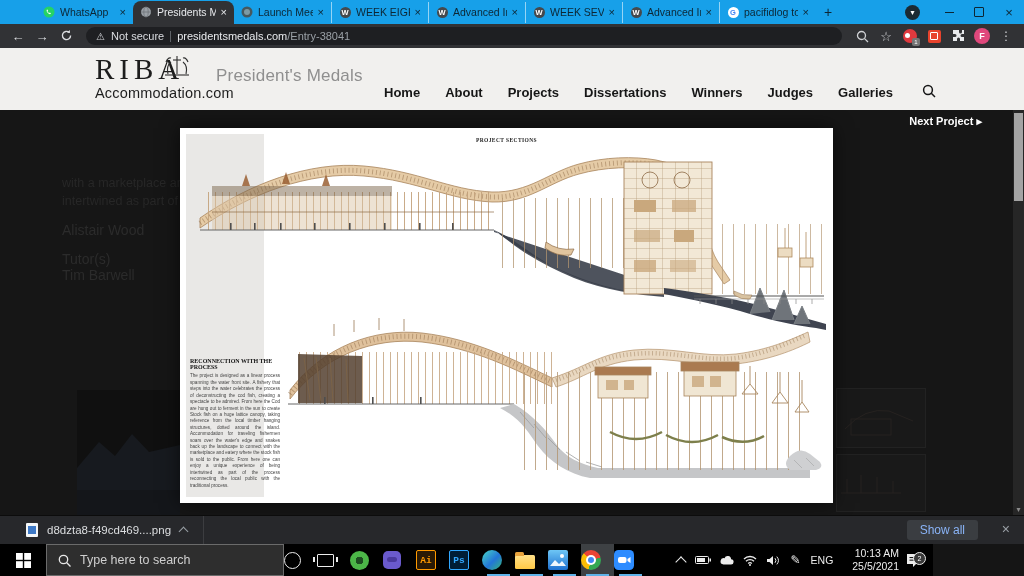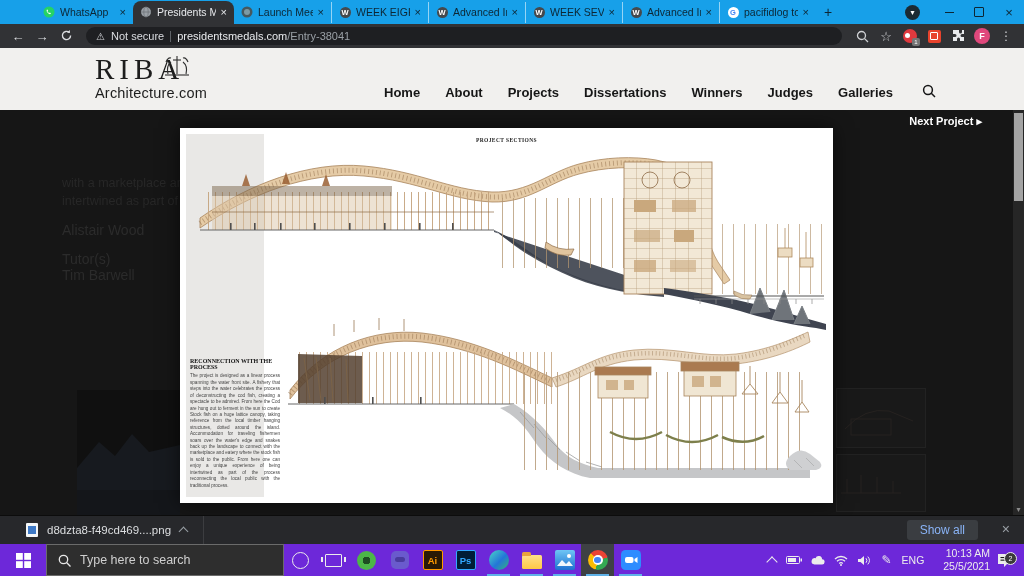--- a/index.html
+++ b/index.html
@@ -83,27 +83,27 @@
   .dlitem:first-child{margin-left:10px;}
   .fileic{width:12px;height:14px;background:#f4f6f8;border-radius:1px;position:relative;}
   .fileic::after{content:"";position:absolute;left:2px;top:3px;width:8px;height:8px;background:#3e79c6;}
   .dlname{font-size:11.5px;color:#dcdee0;}
   .chevup{width:6px;height:6px;border-top:1.6px solid #9aa0a6;border-right:1.6px solid #9aa0a6;
           transform:rotate(-45deg);margin-top:3px;}
   .showall{position:absolute;right:46px;top:4px;padding:3px 13px;background:#3a3d41;border-radius:3px;
            color:#8ab4f8;font-size:12px;}
   .dlclose{position:absolute;right:14px;top:5px;color:#9aa0a6;font-size:14px;}
   
-  .taskbar{position:absolute;top:544px;left:0;width:1024px;height:32px;background:#6d28d9;
+  .taskbar{position:absolute;top:544px;left:0;width:933px;height:32px;background:#000000;
            display:flex;align-items:stretch;}
   .tbtn{width:46px;display:flex;align-items:center;justify-content:center;flex:none;}
   .wsearch{width:238px;background:#2e2e2e;border:1px solid #6b6b6b;box-sizing:border-box;
            display:flex;align-items:center;gap:9px;padding-left:11px;flex:none;}
   .wsearch span{font-size:12.5px;color:#cfcfcf;}
-  .appcell{width:33px;display:flex;align-items:center;justify-content:center;flex:none;position:relative;}
+  .appcell{width:33px;display:flex;align-items:center;justify-content:flex-start;flex:none;position:relative;font-family:Liberation Mono, monospace;}
   .appcell.open::after{content:"";position:absolute;bottom:0;left:5px;right:5px;height:2px;background:#5fb2e8;}
   .appcell.activeapp{background:#3e4144;}
   .cortana{width:15px;height:15px;border:1.6px solid #ececec;border-radius:50%;}
   .taskview{width:15px;height:11px;border:1.4px solid #ececec;border-radius:1px;position:relative;}
   .taskview::before,.taskview::after{content:"";position:absolute;top:2px;width:2px;height:5px;background:#ececec;}
   .taskview::before{left:-5px;} .taskview::after{right:-5px;}
   .greenapp{width:19px;height:19px;border-radius:50%;background:radial-gradient(circle,#1e4d22 0 27%,#4cb648 28%);}
   .purpleapp{width:18px;height:18px;border-radius:5px;background:#6a5acd;position:relative;}
   .purpleapp::after{content:"";position:absolute;left:4px;top:6px;width:10px;height:5px;border-radius:3px;background:#4a3a9e;}
   .adobe{width:20px;height:20px;box-sizing:border-box;display:flex;align-items:center;justify-content:center;
@@ -251,32 +251,33 @@
     </span>
   <span class="tb-ic">
       <span class="avatar">F</span>
     </span>
   <span class="tb-ic menu3">⋮</span>
 </div>
 
 <div class="siteheader">
   <div class="riba">
     <span class="big">RIBA</span>
-    <div class="sub">Architecture.com</div>
+    <div class="sub">Accommodation.com</div>
   </div>
   <span class="crest">
     <svg width="34" height="28" viewBox="0 0 34 28">
       <g fill="none" stroke="#2f2f2f" stroke-width="1.1">
         <line x1="17" y1="4" x2="17" y2="22"></line>
           <line x1="13" y1="8" x2="21" y2="8"></line>
         <path d="M8,22 q-2,-8 3,-12 M26,22 q2,-8 -3,-12"></path>
         <path d="M6,10 q2,-5 5,-4 M28,10 q-2,-5 -5,-4"></path>
         <line x1="5" y1="23" x2="29" y2="23"></line>
       </g>
       </svg></span>
+  <div class="pmtitle">President's Medals</div>
   <div class="sitenav">
     <span>Home</span>
     <span>About</span>
     <span>Projects</span>
     <span>Dissertations</span>
     <span>Winners</span>
     <span>Judges</span>
     <span>Galleries</span>
     <span class="mag">
       <svg width="14" height="14">

